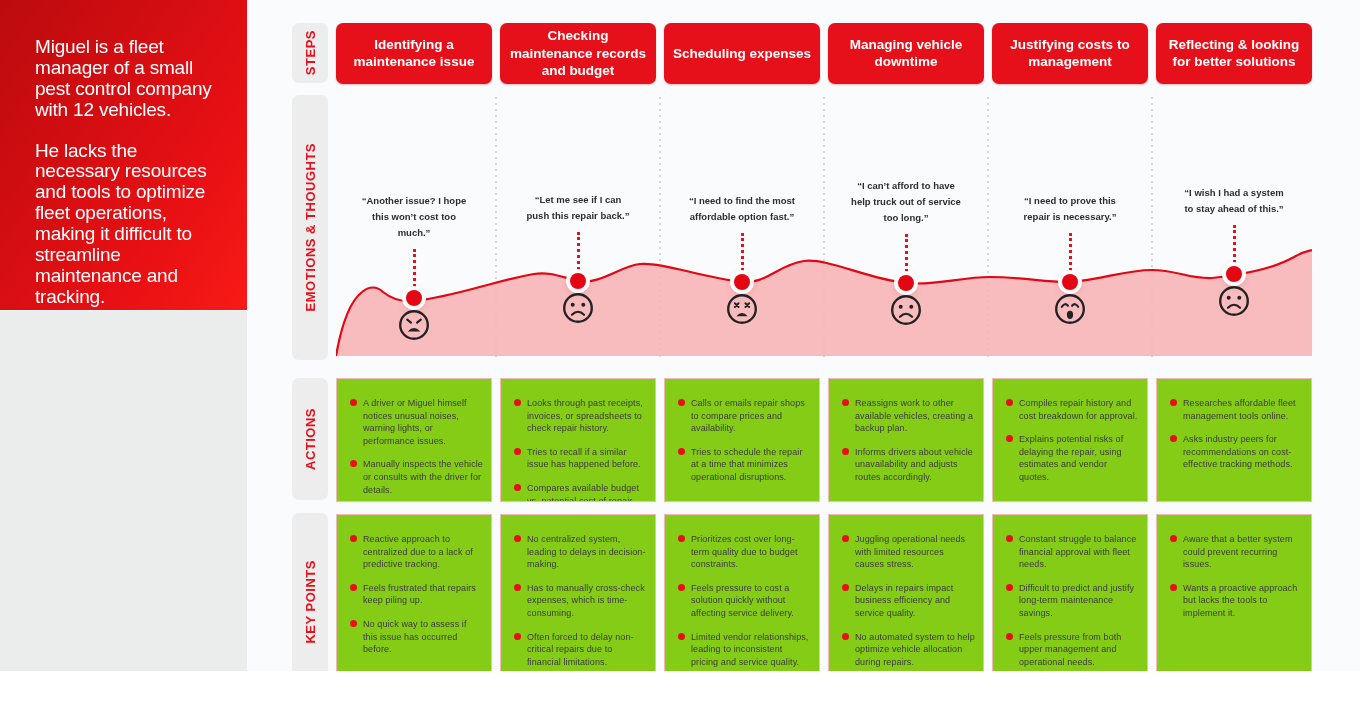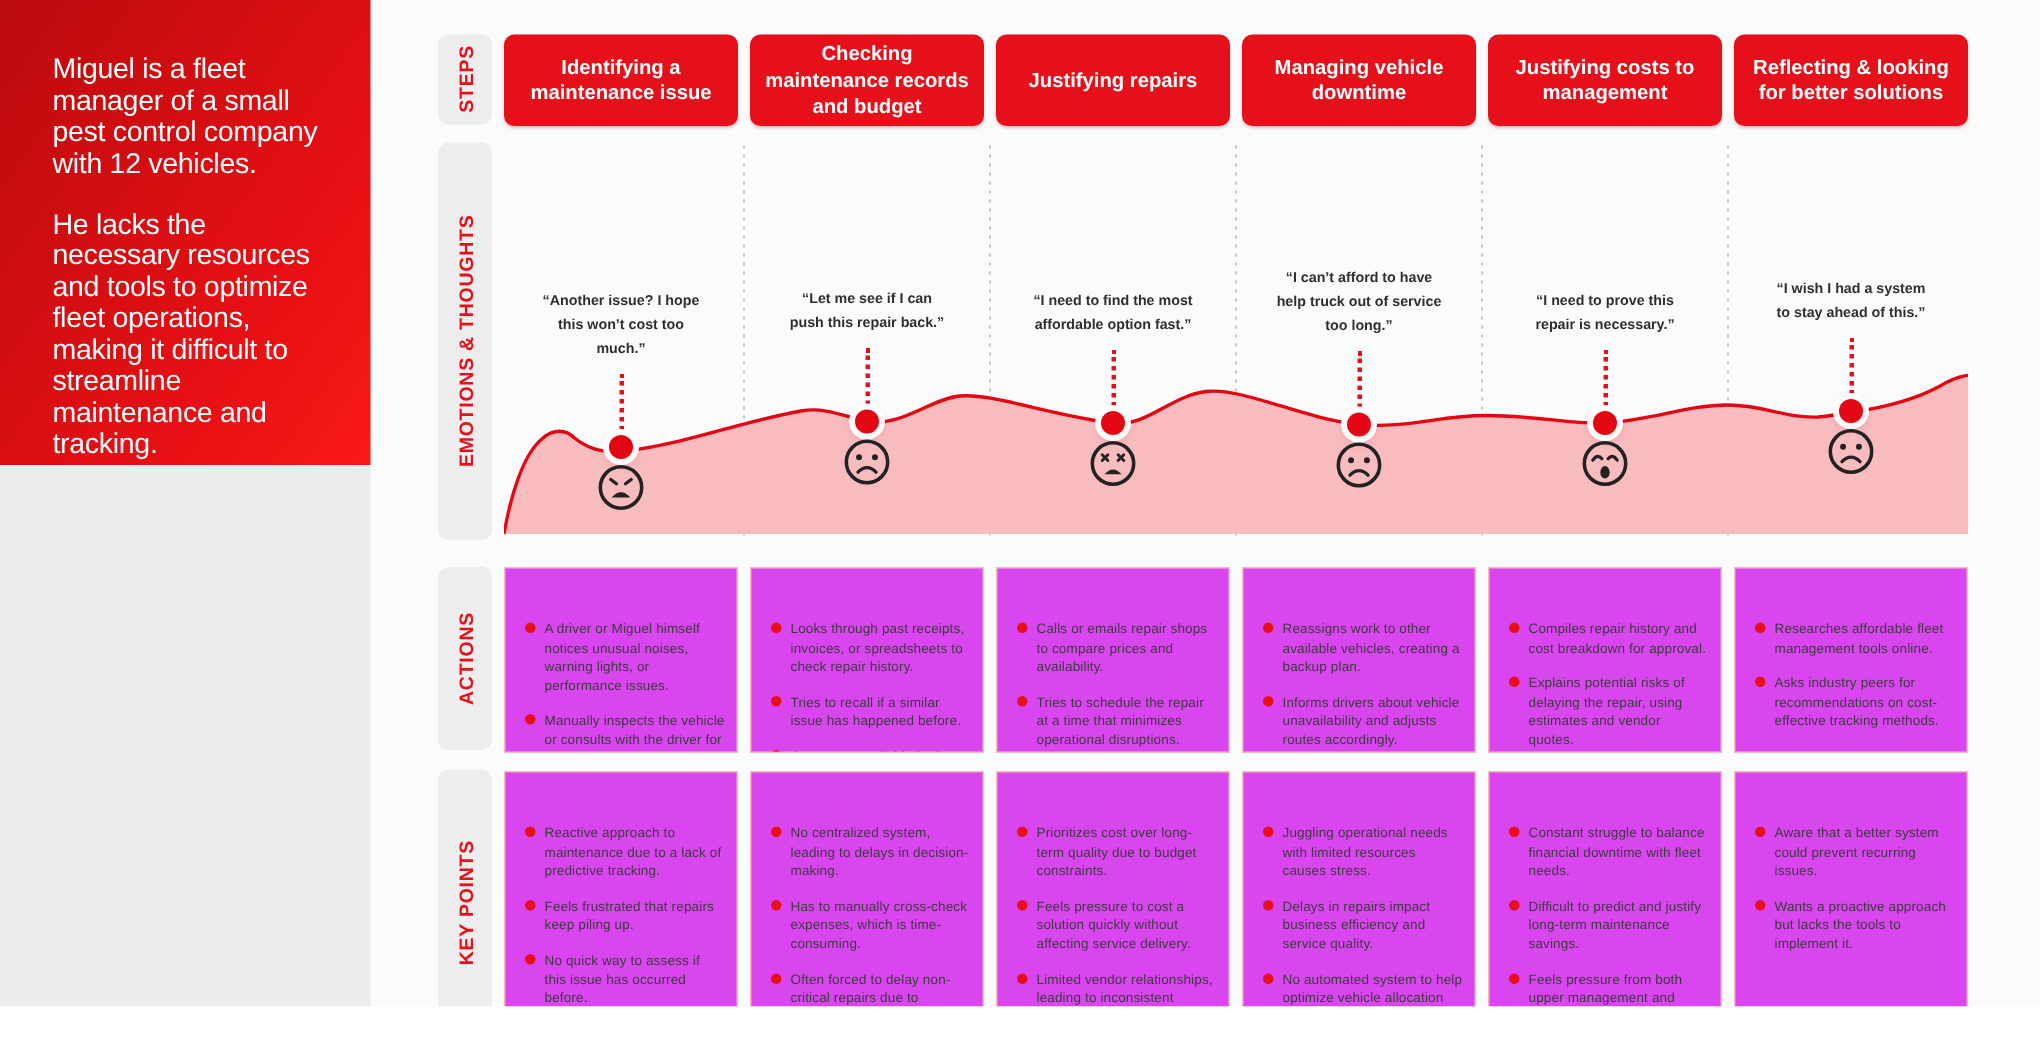--- a/index.html
+++ b/index.html
@@ -68,22 +68,22 @@
   .face{position:absolute;width:34px;height:34px;}
 
   
   .boxes-row{
     position:absolute;left:336px;width:976px;
     display:grid;grid-template-columns:repeat(6,1fr);gap:8px;
   }
   .boxes-row.actions{top:378px;height:124px;}
   .boxes-row.keypoints{top:514px;height:170px;}
   .info-box{
-    background:#d946ef;border:1px solid var(--box-border);
-    padding:34px 8px 10px 13px;display:flex;flex-direction:column;gap:11px;overflow:hidden;
+    background:#84cc16;border:1px solid var(--box-border);
+    padding:18px 8px 10px 13px;display:flex;flex-direction:column;gap:11px;overflow:hidden;
   }
   .bullet-item{display:flex;gap:6px;align-items:flex-start;}
   .bullet-dot{flex:none;width:7px;height:7px;border-radius:50%;background:var(--accent);margin-top:2px;}
   .bullet-text{font-size:9px;line-height:1.4;color:var(--text-dark);font-weight:500;letter-spacing:0.1px;}
 </style>
 </head>
 <body>
 
 <div class="canvas">
 
@@ -102,21 +102,21 @@
   <div class="row-label label-actions">
     <span>ACTIONS</span>
   </div>
   <div class="row-label label-keypoints">
     <span>KEY POINTS</span>
   </div>
 
   <div class="steps-row" id="steps-row">
       <div class="step-btn">Identifying a maintenance issue</div>
       <div class="step-btn">Checking maintenance records and budget</div>
-      <div class="step-btn">Justifying repairs</div>
+      <div class="step-btn">Scheduling expenses</div>
       <div class="step-btn">Managing vehicle downtime</div>
       <div class="step-btn">Justifying costs to management</div>
       <div class="step-btn">Reflecting &amp; looking for better solutions</div>
     </div>
 
   <div class="emotions-area" id="emotions-area">
     <svg class="curve" width="976" height="265" viewBox="0 0 976 265">
       <g id="separators">
           <line x1="160" x2="160" y1="2" y2="263" stroke="#c4c4c4" stroke-width="1.3" stroke-dasharray="2 4"></line>
           <line x1="324" x2="324" y1="2" y2="263" stroke="#c4c4c4" stroke-width="1.3" stroke-dasharray="2 4"></line>
@@ -248,21 +248,21 @@
         <div class="bullet-item">
           <span class="bullet-dot"></span>
           <span class="bullet-text">Asks industry peers for recommendations on cost-effective tracking methods.</span>
         </div>
       </div>
     </div>
   <div class="boxes-row keypoints" id="keypoints-row">
       <div class="info-box">
         <div class="bullet-item">
           <span class="bullet-dot"></span>
-          <span class="bullet-text">Reactive approach to maintenance due to a lack of predictive tracking.</span>
+          <span class="bullet-text">Reactive approach to centralized due to a lack of predictive tracking.</span>
         </div>
         <div class="bullet-item">
           <span class="bullet-dot"></span>
           <span class="bullet-text">Feels frustrated that repairs keep piling up.</span>
         </div>
         <div class="bullet-item">
           <span class="bullet-dot"></span>
           <span class="bullet-text">No quick way to assess if this issue has occurred before.</span>
         </div>
       </div>
@@ -304,21 +304,21 @@
           <span class="bullet-text">Delays in repairs impact business efficiency and service quality.</span>
         </div>
         <div class="bullet-item">
           <span class="bullet-dot"></span>
           <span class="bullet-text">No automated system to help optimize vehicle allocation during repairs.</span>
         </div>
       </div>
       <div class="info-box">
         <div class="bullet-item">
           <span class="bullet-dot"></span>
-          <span class="bullet-text">Constant struggle to balance financial downtime with fleet needs.</span>
+          <span class="bullet-text">Constant struggle to balance financial approval with fleet needs.</span>
         </div>
         <div class="bullet-item">
           <span class="bullet-dot"></span>
           <span class="bullet-text">Difficult to predict and justify long-term maintenance savings.</span>
         </div>
         <div class="bullet-item">
           <span class="bullet-dot"></span>
           <span class="bullet-text">Feels pressure from both upper management and operational needs.</span>
         </div>
       </div>

